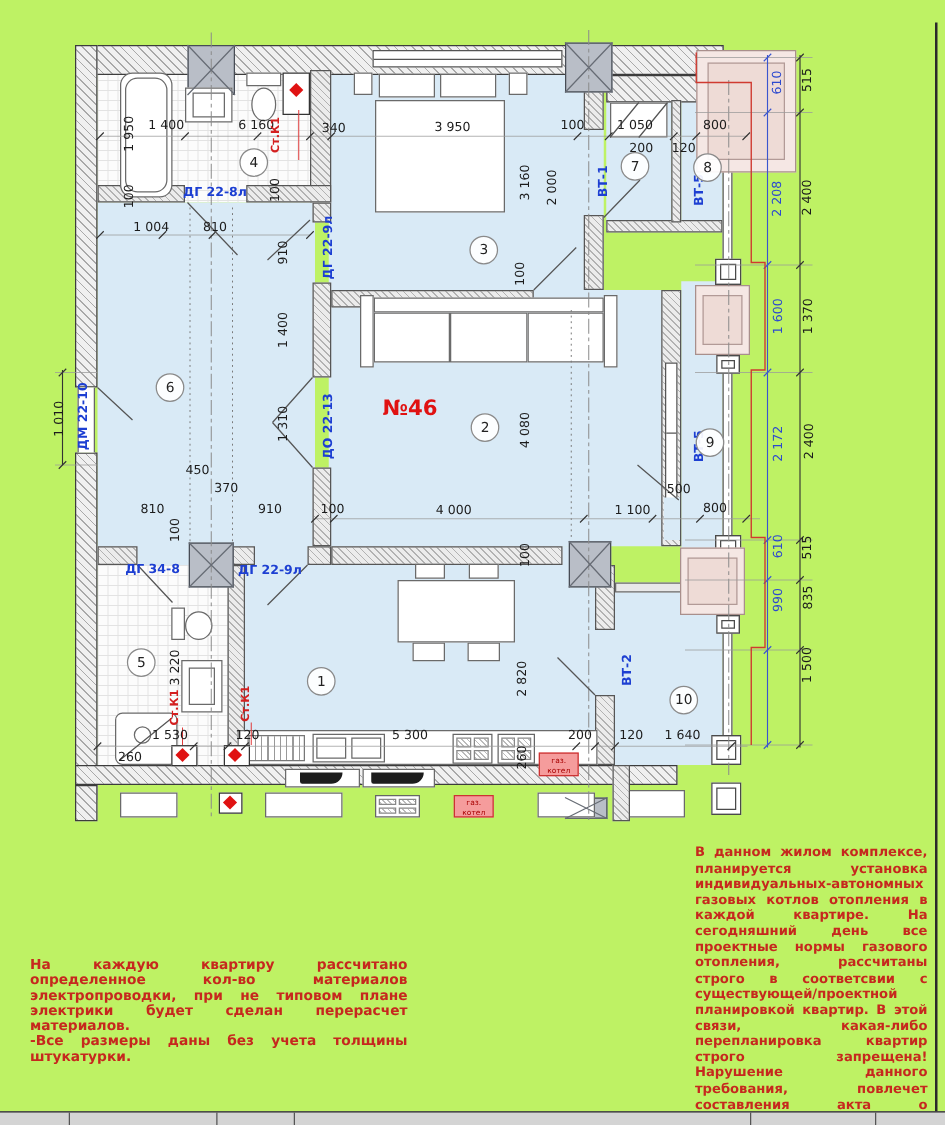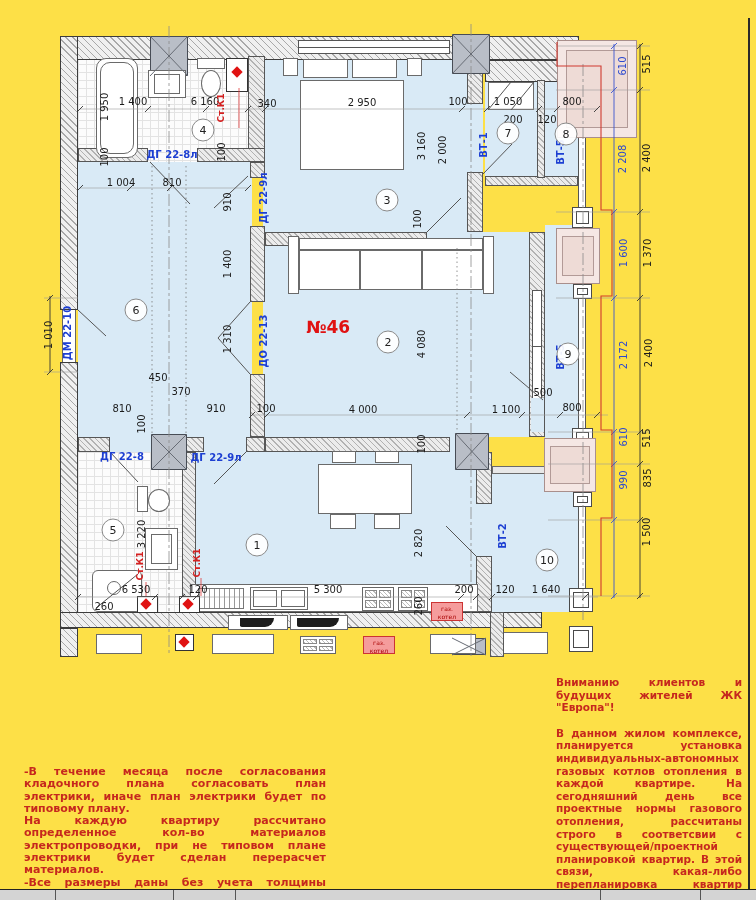--- a/index.html
+++ b/index.html
@@ -1,16 +1,16 @@
 <!DOCTYPE html>
 <html><head>
 <meta charset="utf-8">
 <style>
   html,body{margin:0;padding:0;background:#fff;font-family:"DejaVu Sans",sans-serif;}
-  .canvas{position:relative;width:756px;height:900px;background:#fde047;overflow:hidden;}
+  .canvas{position:relative;width:756px;height:900px;background:#bef264;overflow:hidden;}
   .plan{position:absolute;left:0;top:0;width:756px;height:660px;overflow:hidden;}
   .room{position:absolute;background:#d9eaf6;}
   .tile{position:absolute;background:#fcfcfc;background-image:linear-gradient(#e3e3e3 1px,transparent 1px),linear-gradient(90deg,#e3e3e3 1px,transparent 1px);background-size:8px 8px;}
   .wall{position:absolute;background:#f0f0f0;background-image:repeating-linear-gradient(45deg,rgba(110,110,110,.55) 0 1px,transparent 1px 5px);border:1px solid #3c3c3c;box-sizing:border-box;}
   .iwall{position:absolute;background:#ececec;background-image:repeating-linear-gradient(45deg,rgba(120,120,120,.5) 0 1px,transparent 1px 4px);border:1px solid #565656;box-sizing:border-box;}
   .col{position:absolute;background:#b9bec7;border:1px solid #474c55;box-sizing:border-box;}
   .scol{position:absolute;background:#fff;border:1px solid #4a4a4a;box-shadow:inset 0 0 0 3px #fff,inset 0 0 0 4px #4a4a4a;box-sizing:border-box;}
   .furn{position:absolute;background:#fff;border:1px solid #6a6a6a;box-sizing:border-box;}
   .furn.rd{border-radius:10px;}
   .patch{position:absolute;background:#d9eaf6;}
@@ -235,21 +235,21 @@
         <path d="M150,36L188,76 M188,36L150,76 M452,34L490,74 M490,34L452,74 M151,434L187,470 M187,434L151,470 M455,433L489,470 M489,433L455,470 M452,638L486,655 M486,638L452,655"></path>
       </g>
     </svg>
 
     <span class="dim v" style="left:104px;top:107px">1 950</span>
     <span class="dim v" style="left:104px;top:157px">100</span>
     <span class="dim v" style="left:221px;top:152px">100</span>
     <span class="dim" style="left:133px;top:101px">1 400</span>
     <span class="dim" style="left:205px;top:101px">6 160</span>
     <span class="dim" style="left:267px;top:103px">340</span>
-    <span class="dim" style="left:362px;top:102px">2 950</span>
+    <span class="dim" style="left:362px;top:102px">3 950</span>
     <span class="dim" style="left:458px;top:101px">100</span>
     <span class="dim" style="left:508px;top:101px">1 050</span>
     <span class="dim" style="left:572px;top:101px">800</span>
     <span class="dim" style="left:513px;top:119px">200</span>
     <span class="dim" style="left:547px;top:119px">120</span>
     <span class="dim v" style="left:421px;top:146px">3 160</span>
     <span class="dim v" style="left:442px;top:150px">2 000</span>
     <span class="dim v" style="left:417px;top:219px">100</span>
     <span class="dim" style="left:121px;top:182px">1 004</span>
     <span class="dim" style="left:172px;top:182px">810</span>
@@ -263,21 +263,21 @@
     <span class="dim v" style="left:141px;top:424px">100</span>
     <span class="dim" style="left:216px;top:408px">910</span>
     <span class="dim" style="left:266px;top:408px">100</span>
     <span class="dim" style="left:363px;top:409px">4 000</span>
     <span class="dim" style="left:506px;top:409px">1 100</span>
     <span class="dim v" style="left:421px;top:344px">4 080</span>
     <span class="dim" style="left:543px;top:392px">500</span>
     <span class="dim" style="left:572px;top:407px">800</span>
     <span class="dim v" style="left:421px;top:444px">100</span>
     <span class="dim v" style="left:141px;top:534px">3 220</span>
-    <span class="dim" style="left:136px;top:589px">6 530</span>
+    <span class="dim" style="left:136px;top:589px">1 530</span>
     <span class="dim" style="left:104px;top:606px">260</span>
     <span class="dim" style="left:198px;top:589px">120</span>
     <span class="dim" style="left:328px;top:589px">5 300</span>
     <span class="dim v" style="left:418px;top:543px">2 820</span>
     <span class="dim v" style="left:418px;top:606px">260</span>
     <span class="dim" style="left:464px;top:589px">200</span>
     <span class="dim" style="left:505px;top:589px">120</span>
     <span class="dim" style="left:546px;top:589px">1 640</span>
     <span class="dim v blue" style="left:622px;top:66px">610</span>
     <span class="dim v" style="left:646px;top:64px">515</span>
@@ -290,21 +290,21 @@
     <span class="dim v blue" style="left:623px;top:437px">610</span>
     <span class="dim v" style="left:646px;top:438px">515</span>
     <span class="dim v blue" style="left:623px;top:480px">990</span>
     <span class="dim v" style="left:647px;top:478px">835</span>
     <span class="dim v" style="left:646px;top:532px">1 500</span>
 
     <span class="dlab" style="left:172px;top:154px">ДГ 22-8л</span>
     <span class="dlab v" style="left:263px;top:198px">ДГ 22-9л</span>
     <span class="dlab v" style="left:67px;top:333px">ДМ 22-10</span>
     <span class="dlab v" style="left:263px;top:341px">ДО 22-13</span>
-    <span class="dlab" style="left:122px;top:456px">ДГ 22-8</span>
+    <span class="dlab" style="left:122px;top:456px">ДГ 34-8</span>
     <span class="dlab" style="left:216px;top:457px">ДГ 22-9л</span>
     <span class="dlab v" style="left:483px;top:145px">ВТ-1</span>
     <span class="dlab v" style="left:560px;top:152px">ВТ-5</span>
     <span class="dlab v" style="left:560px;top:357px">ВТ-5</span>
     <span class="dlab v" style="left:502px;top:536px">ВТ-2</span>
 
     <span class="rlab" style="left:221px;top:108px">Ст.К1</span>
     <span class="rlab" style="left:140px;top:566px">Ст.К1</span>
     <span class="rlab" style="left:197px;top:563px">Ст.К1</span>
 
@@ -325,26 +325,24 @@
     <div class="rc" style="left:136px;top:310px">6</div>
     <div class="rc" style="left:508px;top:133px">7</div>
     <div class="rc" style="left:566px;top:134px">8</div>
     <div class="rc" style="left:568px;top:354px">9</div>
     <div class="rc" style="left:547px;top:560px">10</div>
 
     <span class="apt" style="left:328px;top:327px">№46</span>
   </div>
 
   <div class="note note-left">
-    <p>-В течение месяца после согласования кладочного плана согласовать план электрики, иначе план электрики будет по типовому плану.</p>
     <p>На каждую квартиру рассчитано определенное кол-во материалов электропроводки, при не типовом плане электрики будет сделан перерасчет материалов.</p>
     <p>-Все размеры даны без учета толщины штукатурки.</p>
   </div>
   <div class="note note-right">
-    <p class="ttl">Вниманию клиентов и будущих жителей ЖК "Европа"!</p>
     <p>В данном жилом комплексе, планируется установка индивидуальных-автономных газовых котлов отопления в каждой квартире. На сегодняшний день все проектные нормы газового отопления, рассчитаны строго в соответсвии с существующей/проектной планировкой квартир. В этой связи, какая-либо перепланировка квартир строго запрещена! Нарушение данного требования, повлечет составления акта о нарушении с последующим выставлением штрафа соразмерного восстановлению планировки квартиры в первоночальное состояние.</p>
   </div>
 
   <div class="vline-border" style="left:748px;top:18px;width:2px;height:872px"></div>
   <div class="btable">
     <i style="left:55px"></i>
     <i style="left:173px"></i>
     <i style="left:235px"></i>
     <i style="left:600px"></i>
     <i style="left:700px"></i>

